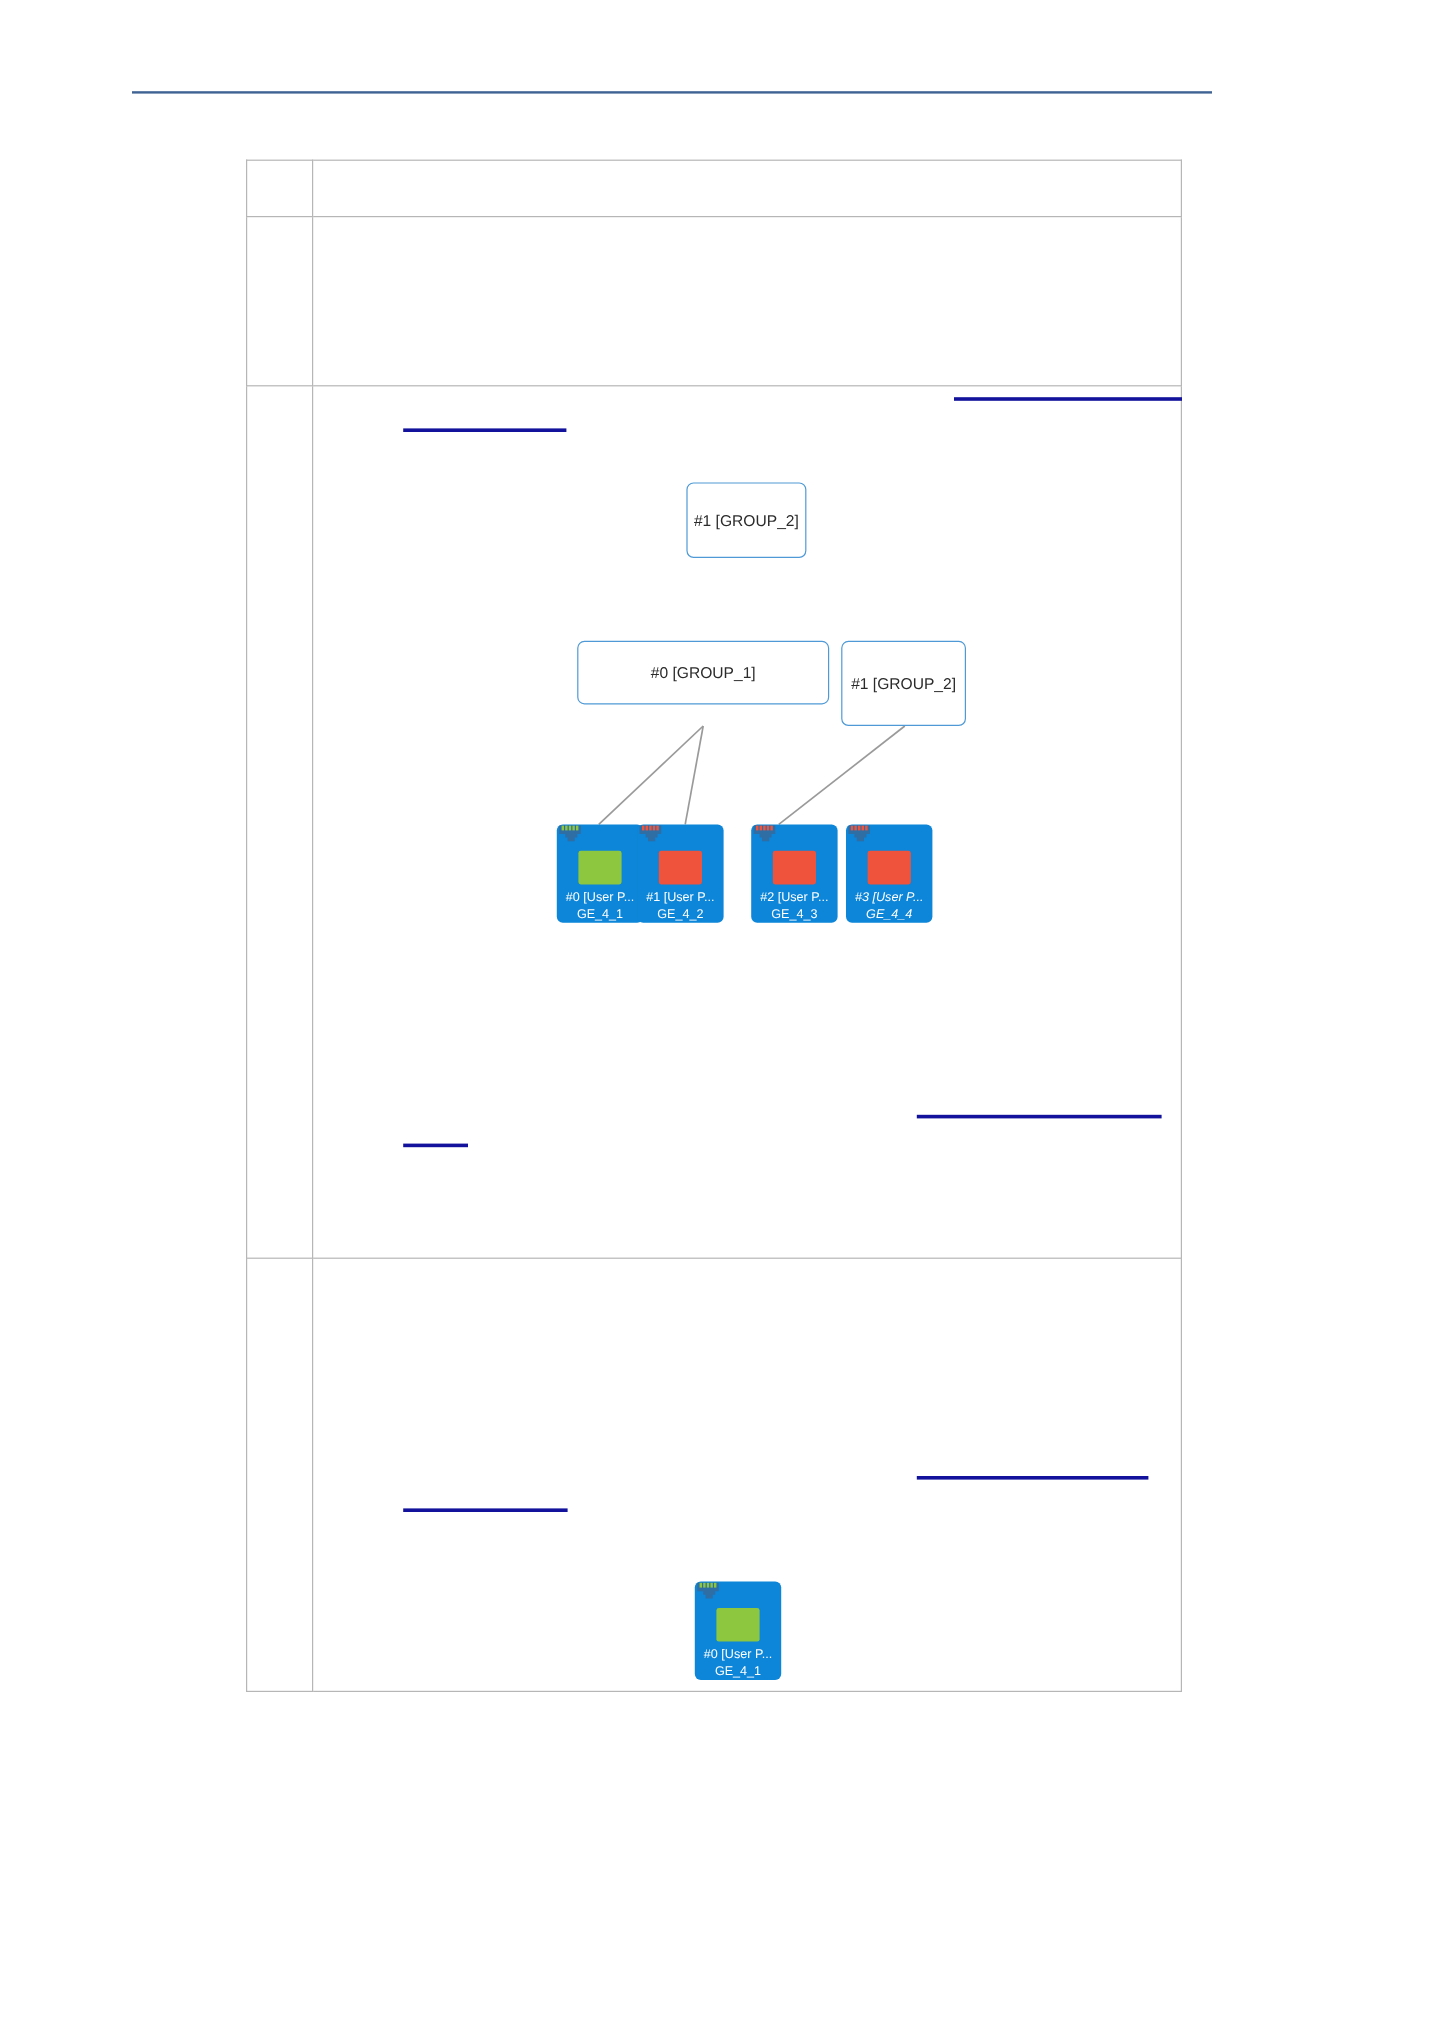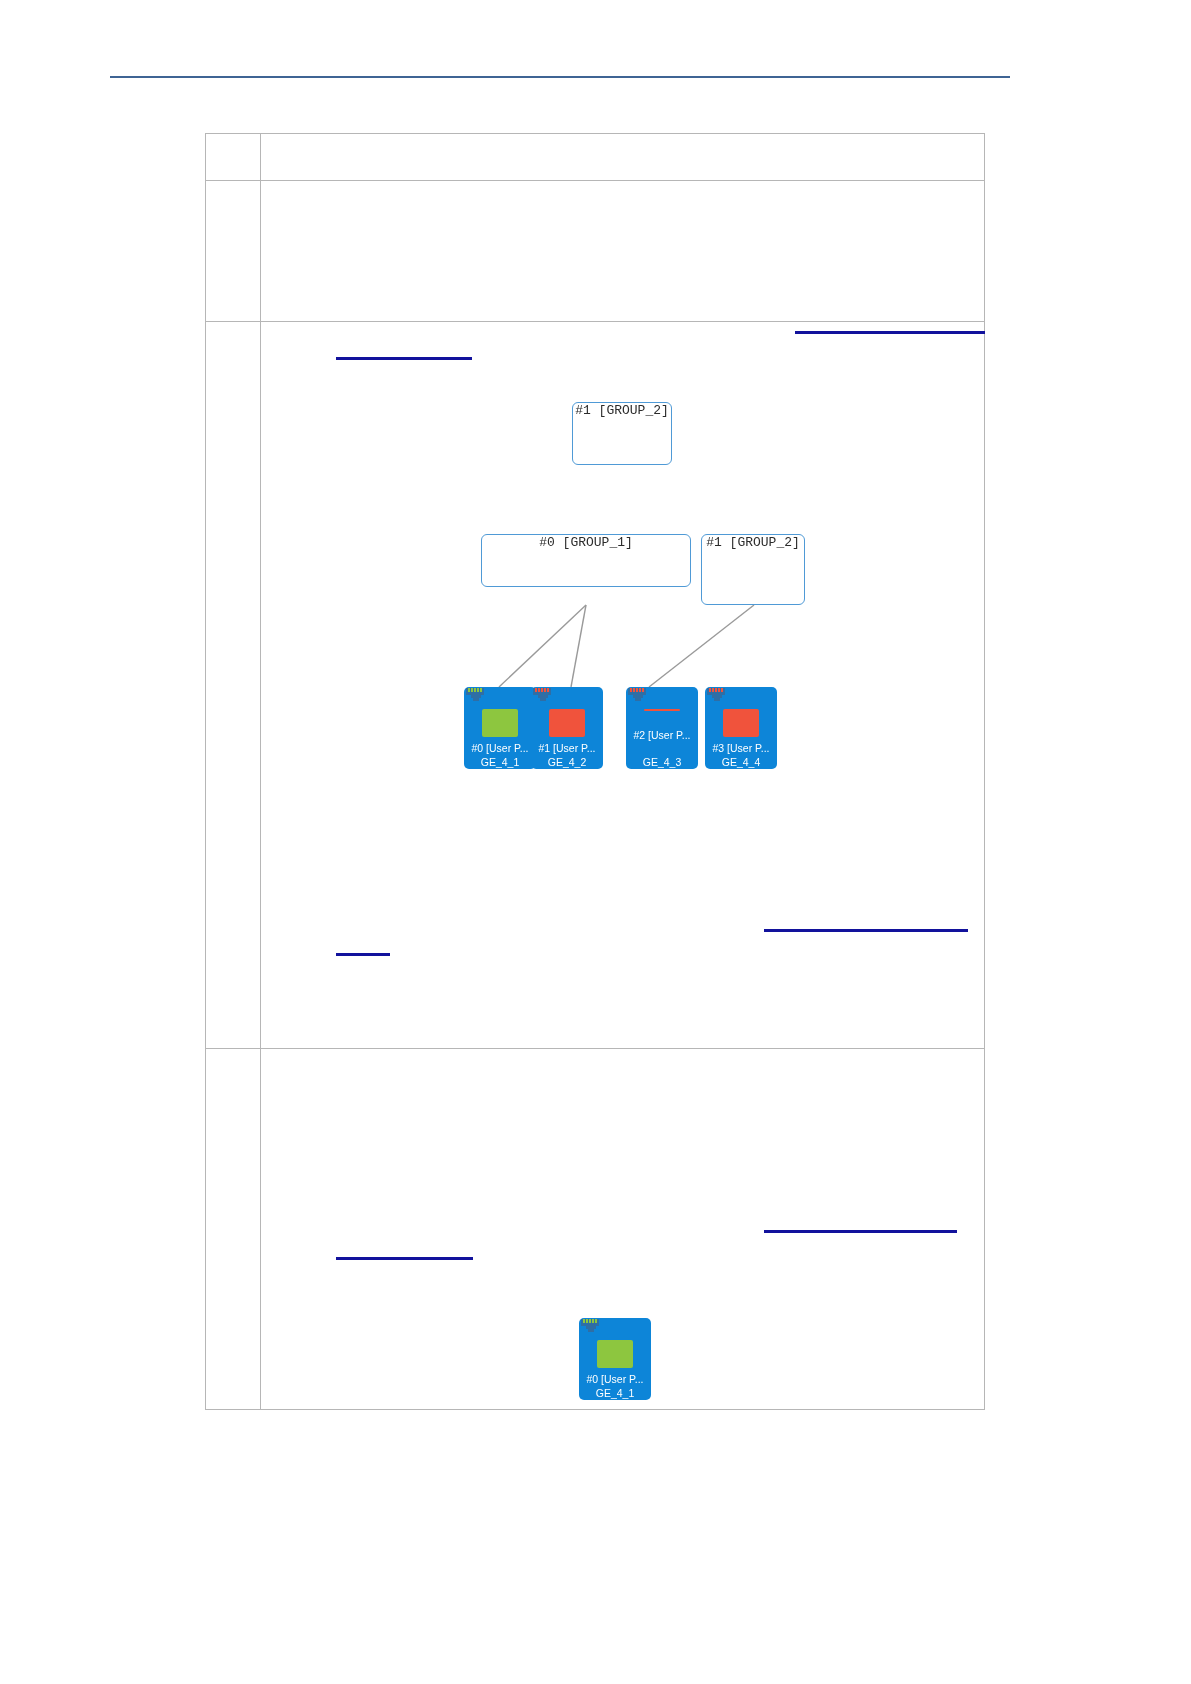--- a/index.html
+++ b/index.html
@@ -53,24 +53,23 @@
 
   
   .diagram{position:absolute;left:0;top:0;width:100%;height:100%;}
   .diagram svg{position:absolute;left:0;top:0;overflow:visible;}
 
   .grp-box{
     position:absolute;
     border:1.6px solid #4f9ad6;
     border-radius:6px;
     background:#ffffff;
-    display:flex;align-items:flex-start;justify-content:center;
+    display:flex;align-items:center;justify-content:center;
     font-size:13px;color:#2b2b2b;
     box-sizing:border-box;
-    font-family:Liberation Mono, monospace;
   }
 
   .port-tile{
     position:absolute;
     width:72px;height:82px;
     background:#0d85d8;
     border-radius:5px;
     display:flex;flex-direction:column;align-items:center;
     padding-top:22px;box-sizing:border-box;
   }
@@ -169,36 +168,36 @@
                     <rect x="7" y="1" width="2" height="4" fill="#f0533c"></rect>
                     <rect x="10" y="1" width="2" height="4" fill="#f0533c"></rect>
                     <rect x="13" y="1" width="2" height="4" fill="#f0533c"></rect>
                     <rect x="16" y="1" width="2" height="4" fill="#f0533c"></rect>
                   </svg>
                 </span>
                 <span class="pl">#1 [User P...</span>
                 <span class="pl">GE_4_2</span>
               </div>
 
-              <div class="port-tile" style="left:365px;top:365px;gap:13px;">
+              <div class="port-tile" style="left:365px;top:365px;">
                 <span class="rj45 down">
                   <svg width="22" height="18" viewBox="0 0 22 18">
                     <path d="M2 1 h18 v7 h-3 v3 h-2 v3 h-6 v-3 h-2 v-3 h-5 z" fill="#2f6ea5"></path>
                     <rect x="4" y="1" width="2" height="4" fill="#f0533c"></rect>
                     <rect x="7" y="1" width="2" height="4" fill="#f0533c"></rect>
                     <rect x="10" y="1" width="2" height="4" fill="#f0533c"></rect>
                     <rect x="13" y="1" width="2" height="4" fill="#f0533c"></rect>
                     <rect x="16" y="1" width="2" height="4" fill="#f0533c"></rect>
                   </svg>
                 </span>
                 <span class="pl">#2 [User P...</span>
                 <span class="pl">GE_4_3</span>
               </div>
 
-              <div class="port-tile" style="left:444px;top:365px;">
+              <div class="port-tile" style="left:444px;top:365px;font-style:italic;">
                 <span class="rj45 down">
                   <svg width="22" height="18" viewBox="0 0 22 18">
                     <path d="M2 1 h18 v7 h-3 v3 h-2 v3 h-6 v-3 h-2 v-3 h-5 z" fill="#2f6ea5"></path>
                     <rect x="4" y="1" width="2" height="4" fill="#f0533c"></rect>
                     <rect x="7" y="1" width="2" height="4" fill="#f0533c"></rect>
                     <rect x="10" y="1" width="2" height="4" fill="#f0533c"></rect>
                     <rect x="13" y="1" width="2" height="4" fill="#f0533c"></rect>
                     <rect x="16" y="1" width="2" height="4" fill="#f0533c"></rect>
                   </svg>
                 </span>

